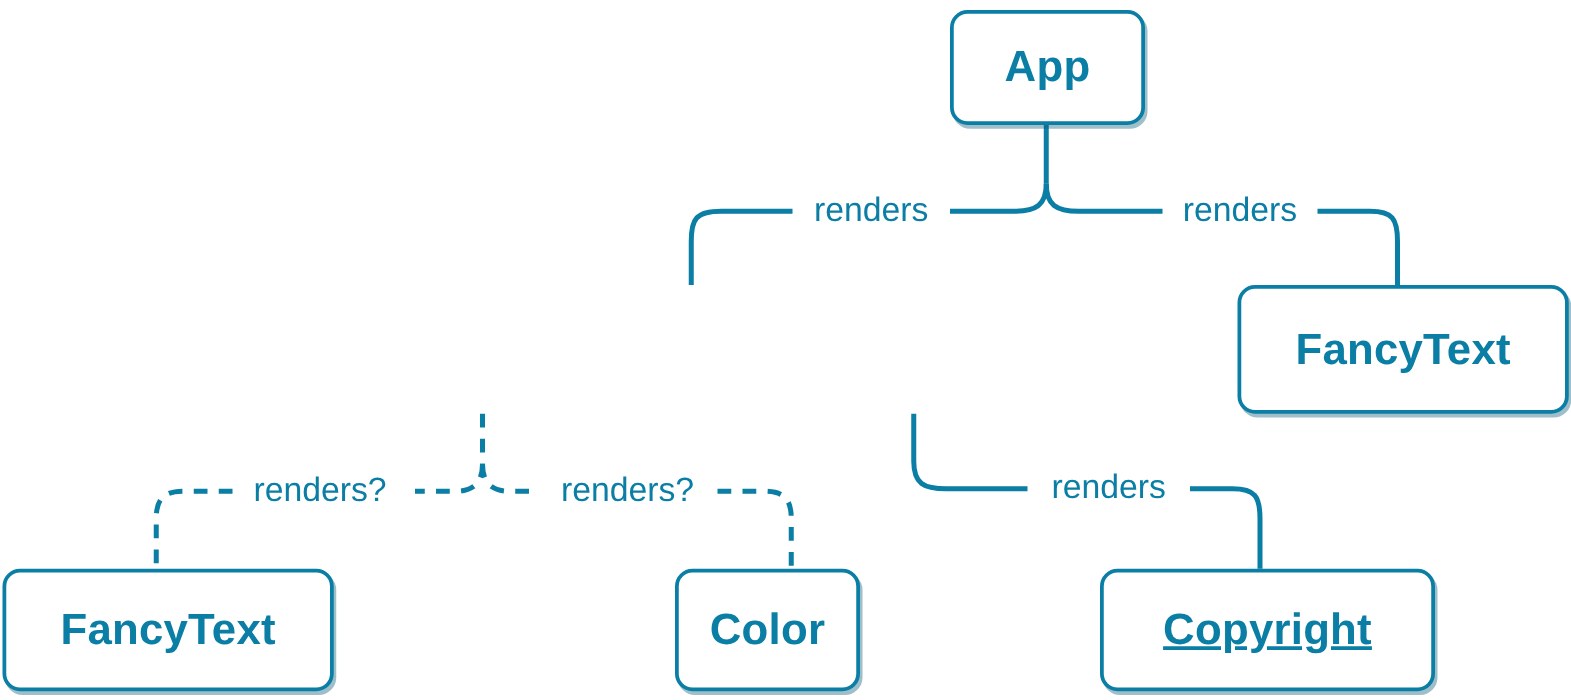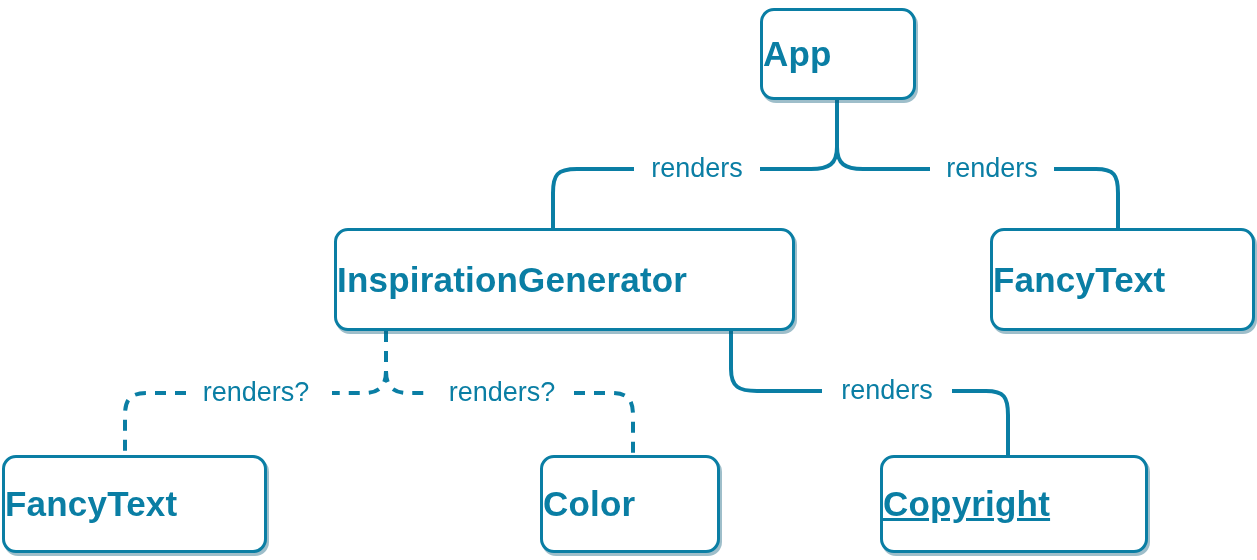--- a/index.html
+++ b/index.html
@@ -32,31 +32,32 @@
   }
   .node {
     position: absolute;
     box-sizing: border-box;
     background: #ffffff;
     border: 3px solid #0a7ea4;
     border-radius: 14px;
     box-shadow: 2px 3px 0 rgba(13, 93, 122, 0.40);
     display: flex;
     align-items: center;
+    justify-content: center;
     color: #0a7ea4;
     font-size: 35px;
     font-weight: 600;
     letter-spacing: 0.2px;
     white-space: nowrap;
   }
   .node-app                   { left: 760px; top: 8px;   width: 156px; height: 92px;  }
   .node-inspiration-generator { left: 334px; top: 228px; width: 461px; height: 103px; }
   .node-fancy-text-top        { left: 990px; top: 228px; width: 265px; height: 103px; }
   .node-fancy-text-bottom     { left: 2px;   top: 455px; width: 265px; height: 98px;  }
-  .node-color                 { left: 540px; top: 455px; width: 180px; height: 98px;  }
+  .node-color                 { left: 540px; top: 455px; width: 148px; height: 98px;  }
   .node-copyright             { left: 880px; top: 455px; width: 268px; height: 98px; text-decoration: underline;  }
   .edge-label {
     position: absolute;
     transform: translate(-50%, -50%);
     color: #0a7ea4;
     font-size: 27px;
     font-weight: 400;
     white-space: nowrap;
   }
   .edge-label-0 { left: 697px; top: 168px; }
@@ -89,23 +90,20 @@
     <path class="dashed" d="M186,393 L147,393 C131,393 125,399 125,415 L125,455"></path>
 
     <path class="dashed" d="M386,371 C386,385 392,393 408,393 L430,393"></path>
     <path class="dashed" d="M574,393 L611,393 C627,393 633,399 633,415 L633,455"></path>
   </svg>
 
   <div class="node node-app">
     <span>App</span>
   </div>
 
-  <div class="node node-inspiration-generator">
-    <span>InspirationGenerator</span>
-  </div>
 
   <div class="node node-fancy-text-top">
     <span>FancyText</span>
   </div>
 
   <div class="node node-fancy-text-bottom">
     <span>FancyText</span>
   </div>
 
   <div class="node node-color">

